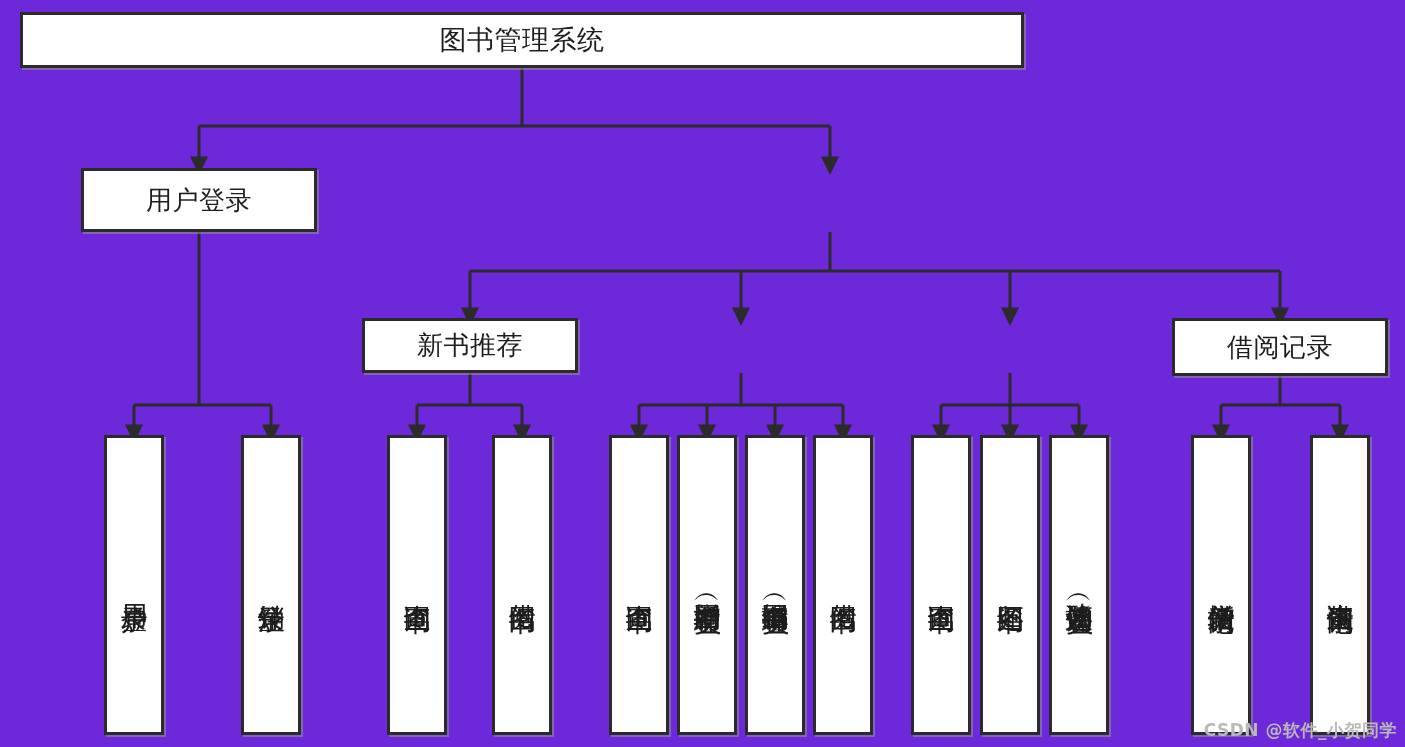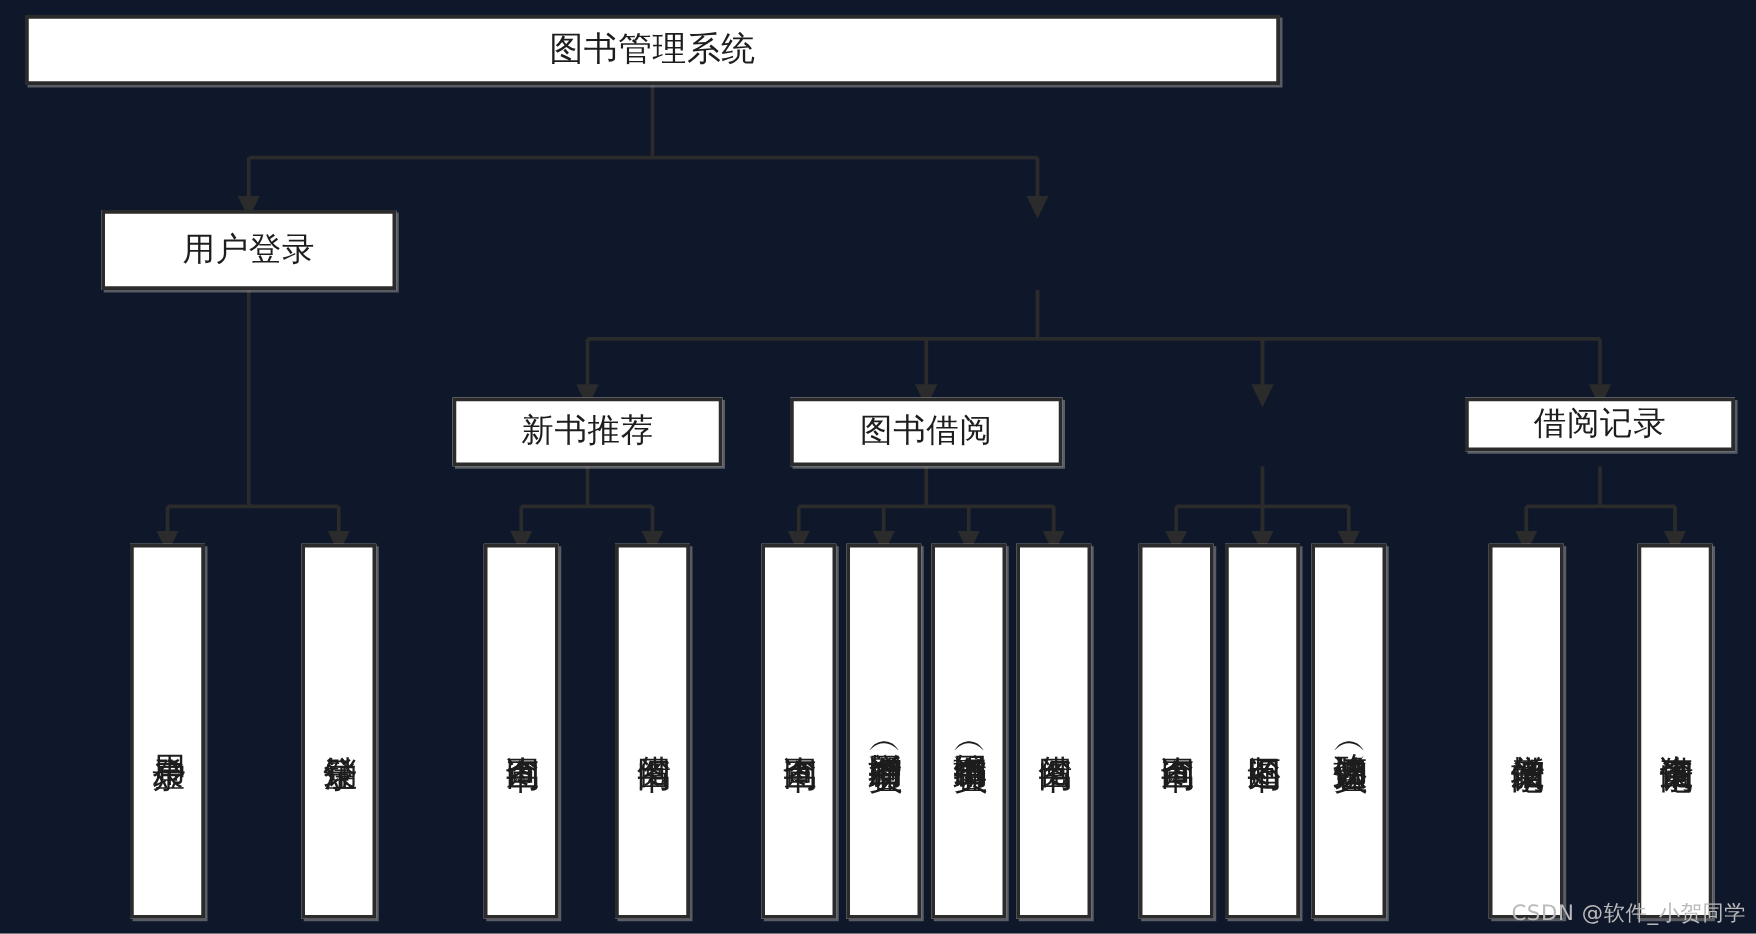--- a/index.html
+++ b/index.html
@@ -8,21 +8,21 @@
     padding: 0;
     background: #ffffff;
   }
   body {
     font-family: "DejaVu Sans", "Liberation Sans", sans-serif;
   }
   #canvas {
     position: relative;
     width: 1405px;
     height: 747px;
-    background: #0f172a;
+    background: #6d28d9;
     overflow: hidden;
   }
   svg.wires {
     position: absolute;
     left: 0;
     top: 0;
     width: 1405px;
     height: 747px;
     pointer-events: none;
   }
@@ -66,20 +66,21 @@
   }
   #watermark {
     position: absolute;
     right: 8px;
     bottom: 5px;
     font-size: 17px;
     color: #b9b9b9;
     letter-spacing: 0.5px;
     white-space: nowrap;
     font-family: "DejaVu Sans", "Liberation Sans", sans-serif;
+    font-weight: bold;
   }
 </style>
 </head>
 <body>
 
 <div id="canvas">
 
   <svg class="wires" viewBox="0 0 1405 747" xmlns="http://www.w3.org/2000/svg">
     <defs>
       <marker id="arrow" markerWidth="9" markerHeight="9" refX="1.2" refY="3" orient="auto" markerUnits="strokeWidth">
@@ -136,26 +137,23 @@
 
   <div class="node h" style="left:81px; top:168px; width:236px; height:64px;">
     <span class="label">用户登录</span>
   </div>
 
 
   <div class="node h" style="left:362px; top:318px; width:216px; height:55px;align-items:center;">
     <span class="label">新书推荐</span>
   </div>
 
-  <div class="node h" style="left:632px; top:318px; width:218px; height:55px;">
-    <span class="label">图书借阅</span>
-  </div>
-
-
-  <div class="node h" style="left:1172px; top:318px; width:216px; height:43px;">
+
+
+  <div class="node h" style="left:1172px; top:318px; width:216px; height:58px;">
     <span class="label">借阅记录</span>
   </div>
 
   <div class="node v" style="left:104px; top:435px; width:60px; height:300px;">
     <span class="label">用户登录</span>
   </div>
   <div class="node v" style="left:241px; top:435px; width:60px; height:300px;">
     <span class="label">注销登录</span>
   </div>
 

